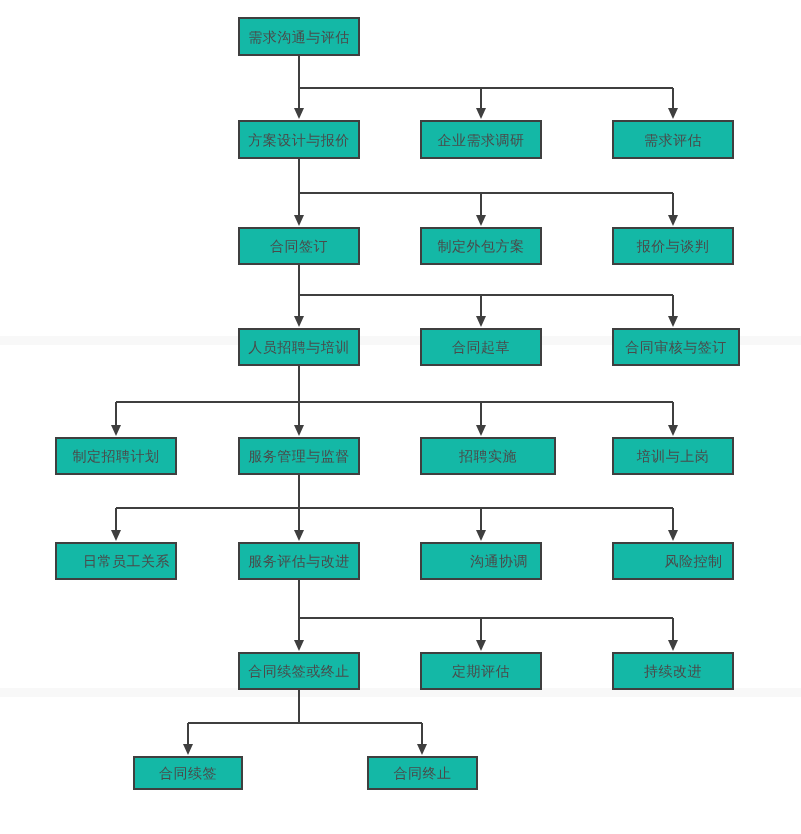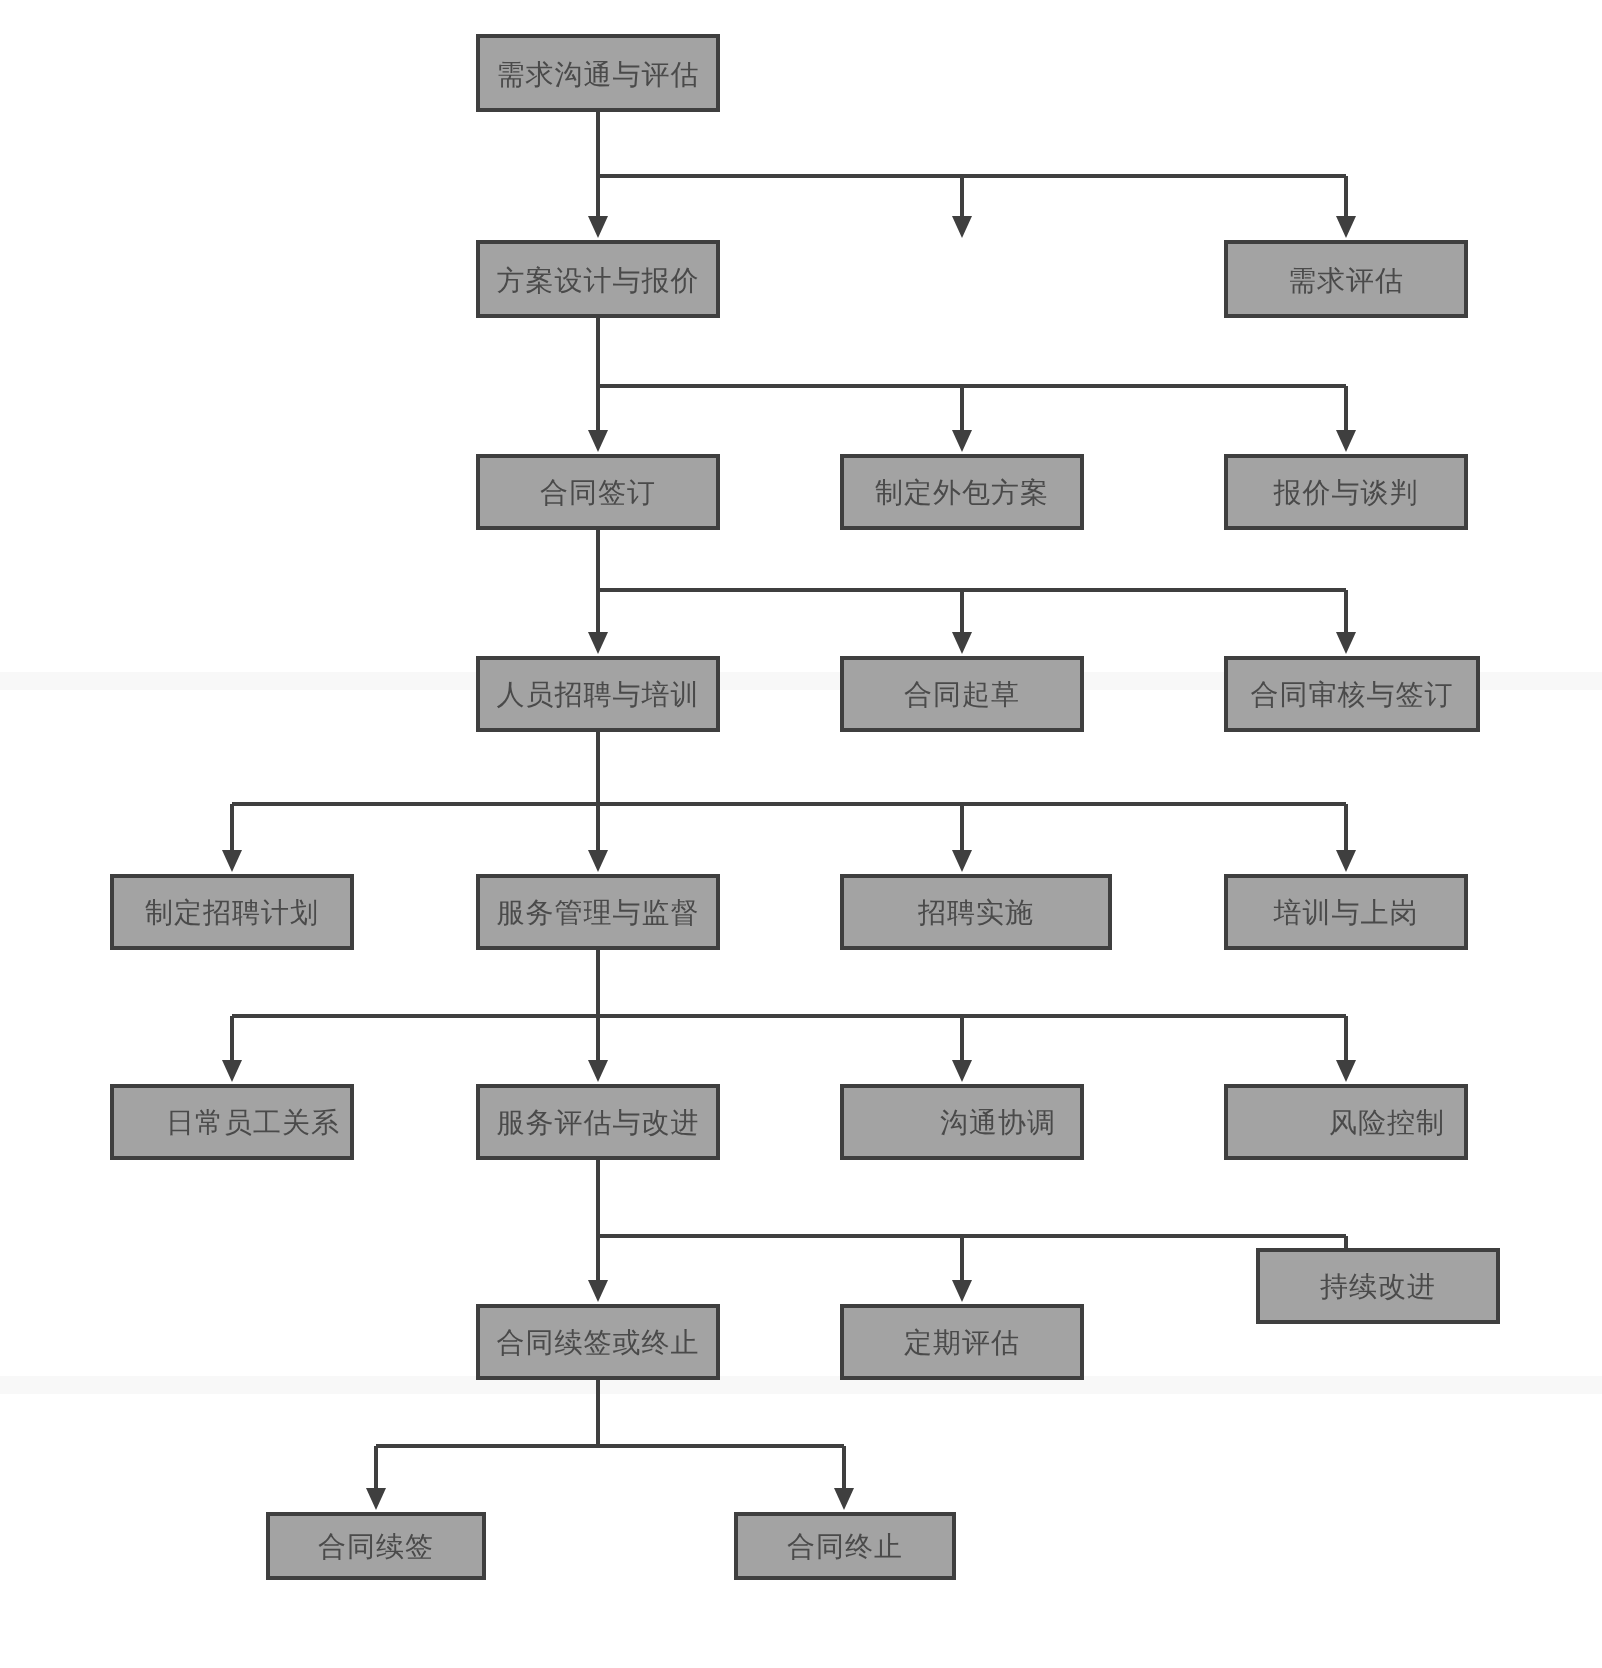--- a/index.html
+++ b/index.html
@@ -35,21 +35,21 @@
     fill: none;
   }
   .arrowhead {
     fill: #3f3f3f;
     stroke: none;
   }
   .node {
     position: absolute;
     box-sizing: border-box;
     border: 2px solid #3f3f3f;
-    background: #a3a3a3;
+    background: #14b8a6;
     display: flex;
     align-items: center;
     justify-content: center;
     text-align: center;
   }
   .node span {
     font-size: 14px;
     color: #4a4a4a;
     letter-spacing: 0.5px;
     line-height: 1;
@@ -117,20 +117,23 @@
     </g>
   </svg>
 
   <div class="node" style="left:238px;top:17px;width:122px;height:39px;">
     <span>需求沟通与评估</span>
   </div>
 
   <div class="node" style="left:238px;top:120px;width:122px;height:39px;">
     <span>方案设计与报价</span>
   </div>
+  <div class="node" style="left:420px;top:120px;width:122px;height:39px;">
+    <span>企业需求调研</span>
+  </div>
   <div class="node" style="left:612px;top:120px;width:122px;height:39px;">
     <span>需求评估</span>
   </div>
 
   <div class="node" style="left:238px;top:227px;width:122px;height:38px;">
     <span>合同签订</span>
   </div>
   <div class="node" style="left:420px;top:227px;width:122px;height:38px;">
     <span>制定外包方案</span>
   </div>
@@ -173,21 +176,21 @@
   <div class="node" style="left:612px;top:542px;width:122px;height:38px;padding-left:41px;">
     <span>风险控制</span>
   </div>
 
   <div class="node" style="left:238px;top:652px;width:122px;height:38px;">
     <span>合同续签或终止</span>
   </div>
   <div class="node" style="left:420px;top:652px;width:122px;height:38px;">
     <span>定期评估</span>
   </div>
-  <div class="node" style="left:612px;top:624px;width:122px;height:38px;margin-left:16px;">
+  <div class="node" style="left:612px;top:652px;width:122px;height:38px;">
     <span>持续改进</span>
   </div>
 
   <div class="node" style="left:133px;top:756px;width:110px;height:34px;">
     <span>合同续签</span>
   </div>
   <div class="node" style="left:367px;top:756px;width:111px;height:34px;">
     <span>合同终止</span>
   </div>
 

